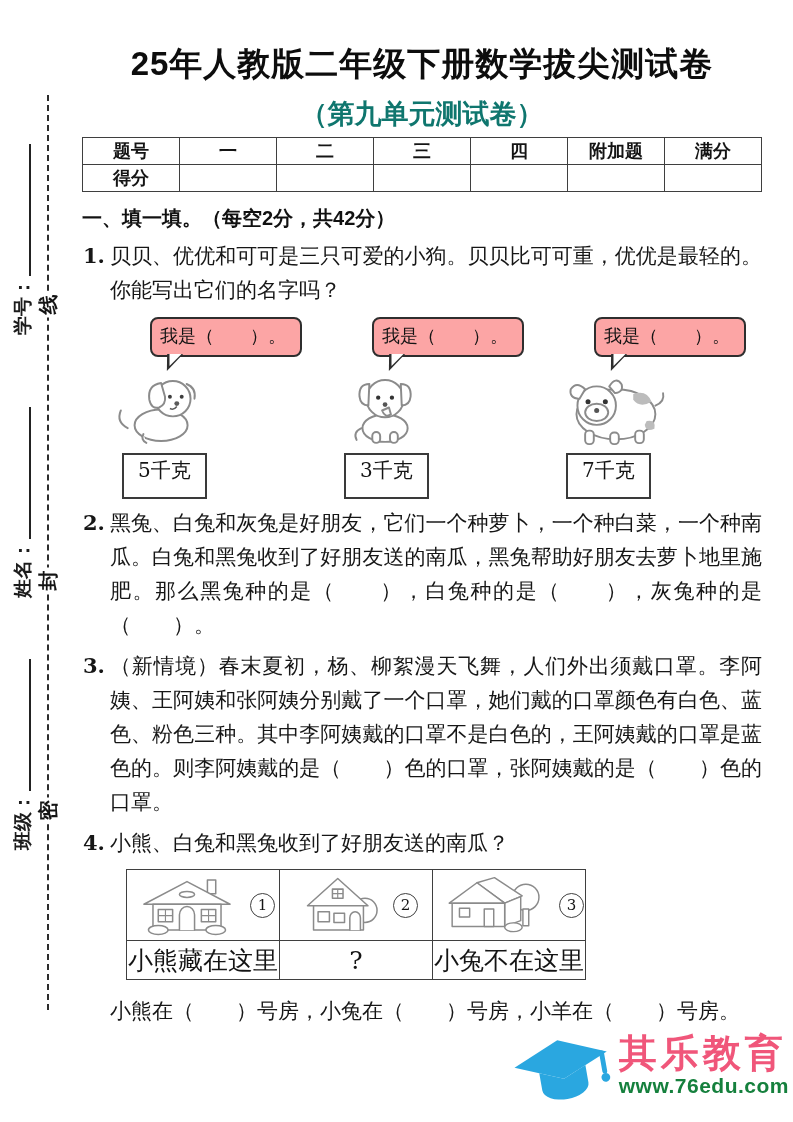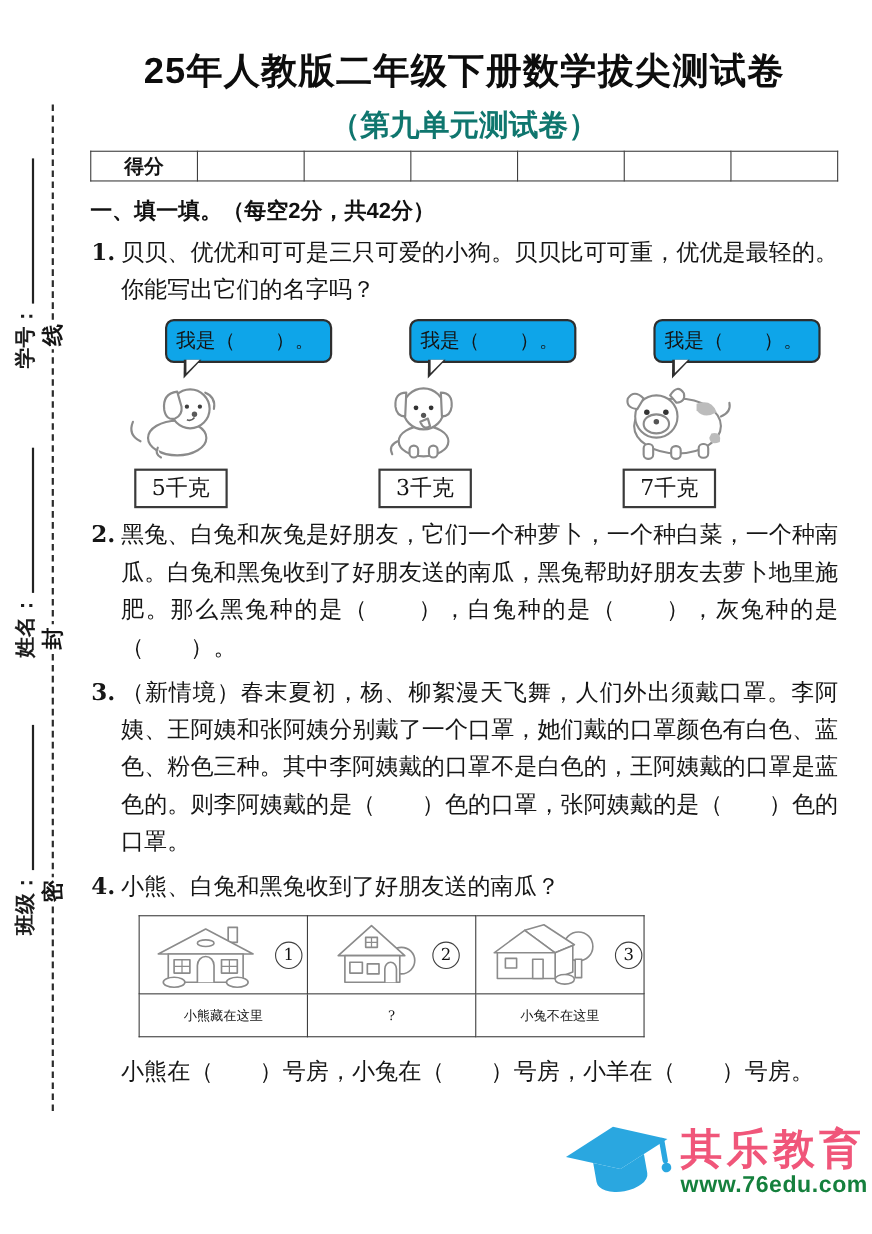--- a/index.html
+++ b/index.html
@@ -33,44 +33,44 @@
   .q { position:relative; padding-left:28px; margin-top:7px;
        font-family:"DejaVu Serif", serif; font-size:21px; line-height:34px; color:#161616;
        text-align:justify; }
   .q .num { position:absolute; left:1px; top:0; font-weight:700; }
 
   
   .dogs { display:flex; justify-content:space-between; margin:10px 2px 2px 30px; }
   .dog-group { width:204px; }
   .bubble { position:relative; margin-left:38px; width:152px; box-sizing:border-box;
             border:2px solid #2e2e2e; border-radius:8px; padding:5px 8px 7px;
-            font-family:"DejaVu Serif", serif; font-size:18px; background:#0ea5e9; }
+            font-family:"DejaVu Serif", serif; font-size:18px; background:#fca5a5; }
   .bubble::before { content:""; position:absolute; left:13px; bottom:-16px; width:0; height:0;
             border-left:4px solid transparent; border-right:12px solid transparent;
             border-top:17px solid #2e2e2e; transform:skewX(-14deg); }
   .bubble::after  { content:""; position:absolute; left:16px; bottom:-11px; width:0; height:0;
             border-left:3px solid transparent; border-right:9px solid transparent;
             border-top:12px solid #ffffff; transform:skewX(-14deg); }
   .dog-art { height:78px; margin-top:14px; }
   .weight { display:inline-block; margin:4px 0 0 10px; border:2px solid #3a3a3a;
-            padding:2px 14px 3px; font-family:"DejaVu Serif", serif; font-size:20px; background:#fff; }
+            padding:2px 14px 13px; font-family:"DejaVu Serif", serif; font-size:20px; background:#fff; }
 
   
   .q4-table { border-collapse:collapse; margin:9px 0 0 44px; }
   .q4-table td { border:1.5px solid #3f3f3f; text-align:center; vertical-align:middle; padding:0; }
   .q4-table .img-cell { width:152px; height:70px; }
   .cellwrap { display:flex; align-items:center; justify-content:center; gap:7px; }
-  .q4-table .label-cell { height:38px; font-family:"DejaVu Serif", serif; font-size:12px; }
+  .q4-table .label-cell { height:38px; font-family:"DejaVu Serif", serif; font-size:25px; }
   .circ { display:inline-flex; align-items:center; justify-content:center; flex:none;
           width:23px; height:23px; border:1.5px solid #3f3f3f; border-radius:50%;
           font-family:"DejaVu Serif", serif; font-size:15px; }
   .answer { margin-top:14px; }
 
   
-  .logo { position:absolute; right:4px; bottom:24px; display:flex; align-items:center; }
+  .logo { position:absolute; right:4px; bottom:8px; display:flex; }
   .logo-text { margin-left:4px; }
   .brand { font-size:38px; font-weight:900; letter-spacing:4px; line-height:1.05; color:#f0567a; }
   .url { font-size:21px; font-weight:700; letter-spacing:0.5px; color:#15803d; margin-top:0; }
 
   svg .ln { stroke:#8b8b8b; stroke-width:2; fill:#ffffff; stroke-linejoin:round; stroke-linecap:round; }
 </style>
 </head>
 <body>
 
 <div class="page">
@@ -92,20 +92,29 @@
   <div class="seal-char" style="top:796px;">密</div>
 
   <div class="main">
 
     <div class="title">25年人教版二年级下册数学拔尖测试卷</div>
     <div class="subtitle">（第九单元测试卷）</div>
 
 
     <table class="score">
       <tbody>
+          <tr>
+        <td>题号</td>
+        <td>一</td>
+        <td>二</td>
+        <td>三</td>
+        <td>四</td>
+        <td>附加题</td>
+        <td>满分</td>
+      </tr>
       <tr>
         <td>得分</td>
         <td></td>
         <td></td>
         <td></td>
         <td></td>
         <td></td>
         <td></td>
       </tr>
     </tbody>

